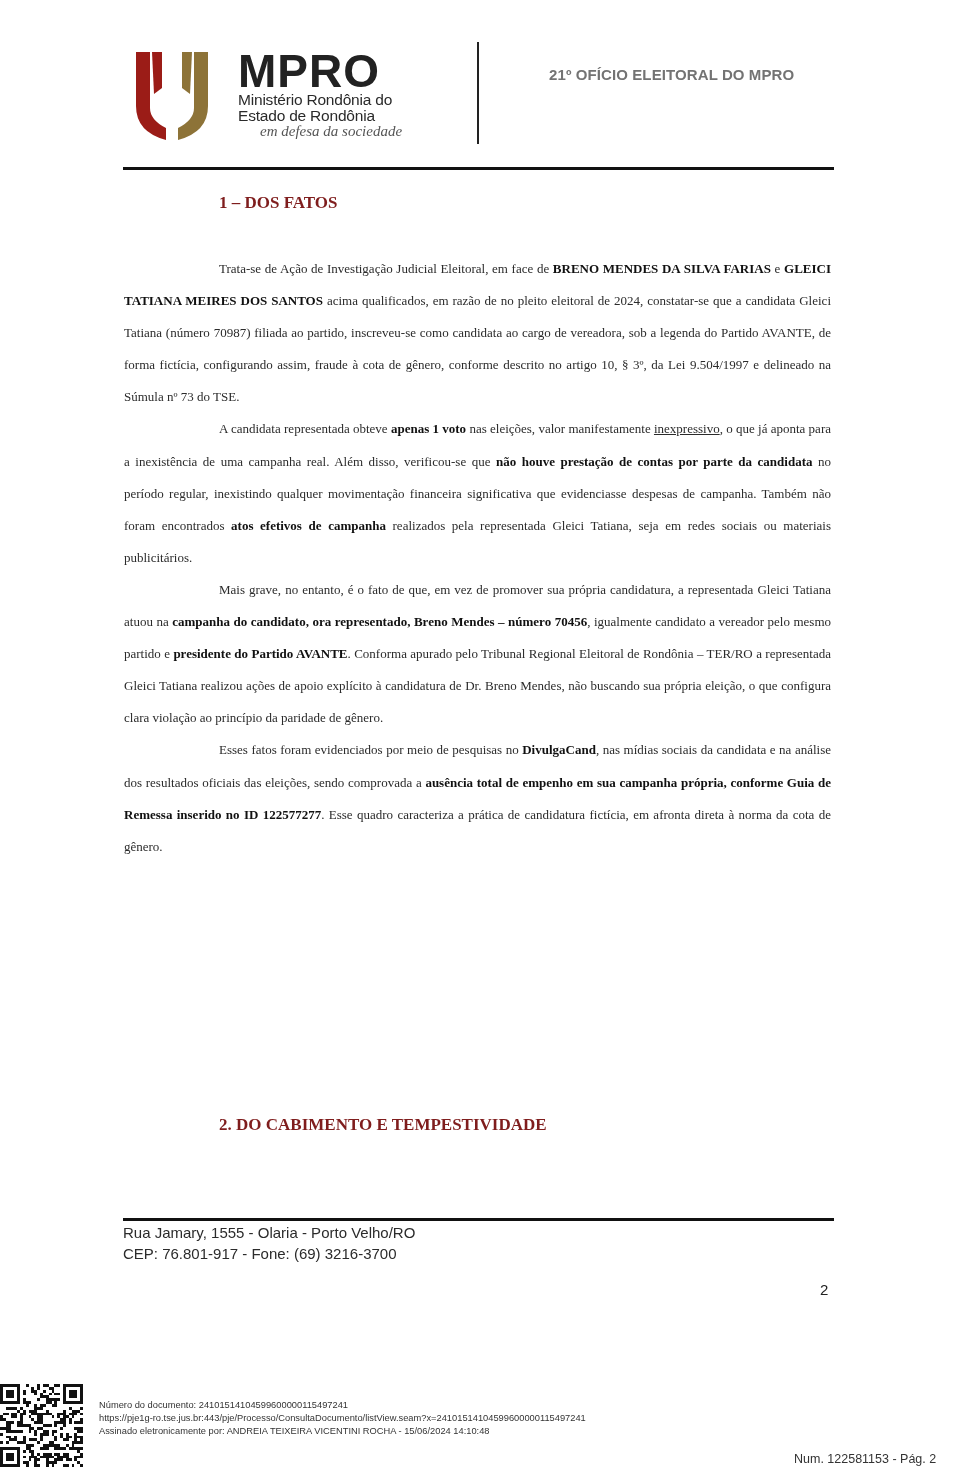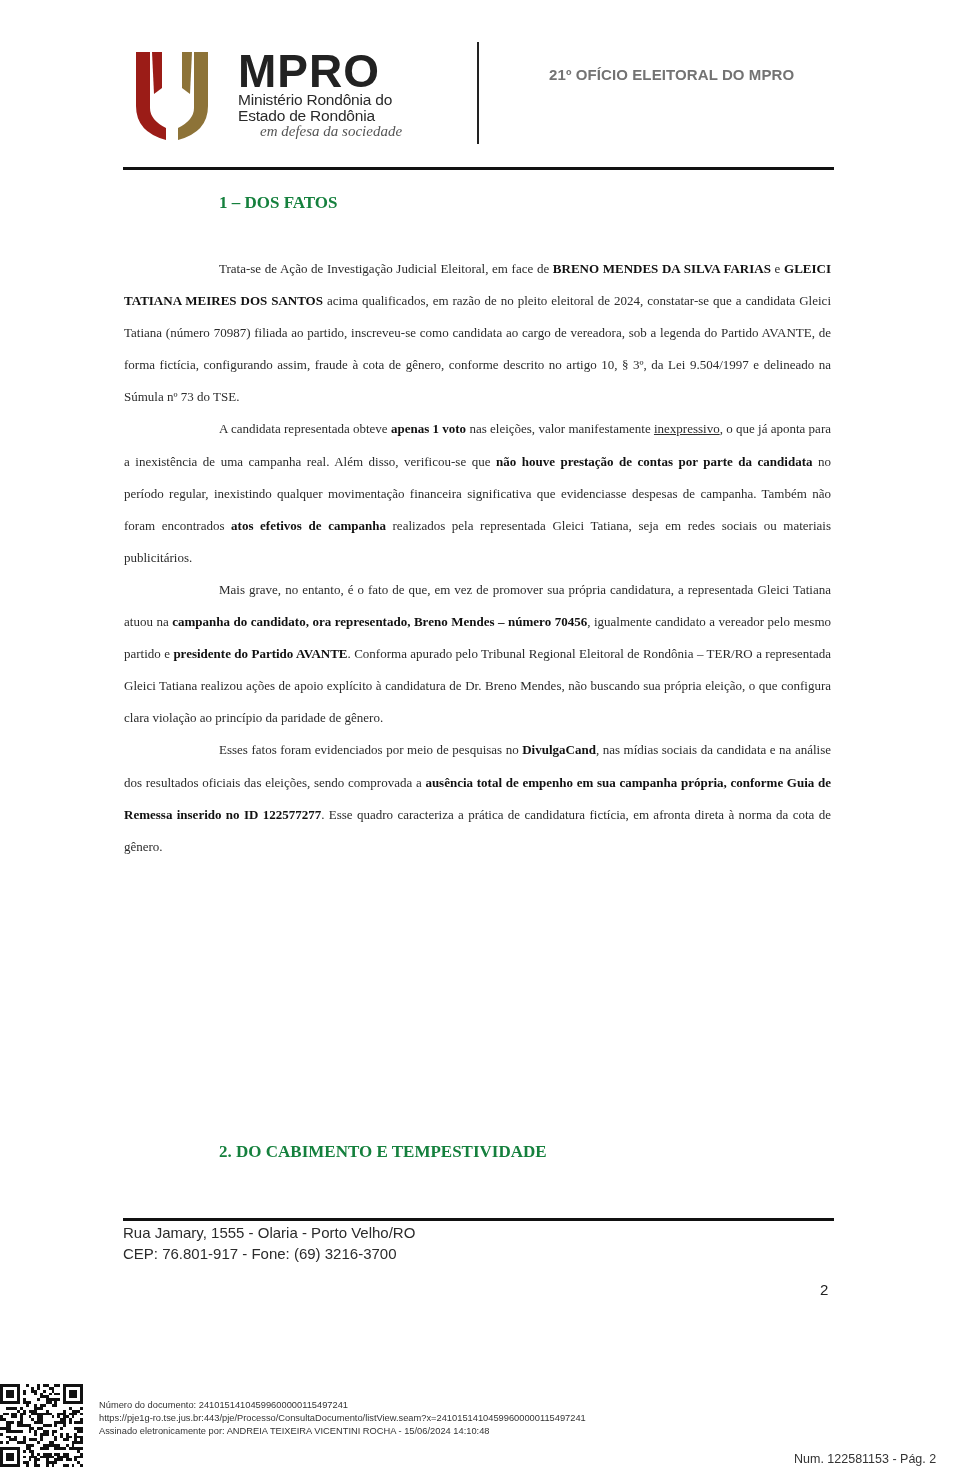--- a/index.html
+++ b/index.html
@@ -9,21 +9,21 @@
   .logo-mark { position:absolute; left:136px; top:48px; width:72px; height:92px; }
   .logo-text { position:absolute; left:238px; top:50px; }
   .logo-mpro { font-family:"Liberation Sans", sans-serif; font-weight:bold; font-size:46px; line-height:42px; color:#222; letter-spacing:1px; }
   .logo-sub { font-family:"Liberation Sans", sans-serif; font-size:15.5px; line-height:16px; color:#2a2a2a; letter-spacing:-0.2px; }
   .logo-tag { font-family:"Liberation Serif", serif; font-style:italic; font-size:15px; color:#555; margin-left:22px; line-height:14px; }
   .header-vline { position:absolute; left:477px; top:42px; width:2px; height:102px; background:#222; }
   .office-title { position:absolute; left:549px; top:66px; font-family:"Liberation Sans", sans-serif; font-weight:bold; font-size:15px; color:#737373; letter-spacing:0.1px; }
   .hrule-top { position:absolute; left:123px; top:167px; width:711px; height:3px; background:#111; }
 
   
-  .section-heading { position:absolute; left:219px; font-family:"Liberation Serif", serif; font-weight:bold; font-size:17px; color:#15803d; }
+  .section-heading { position:absolute; left:219px; font-family:"Liberation Serif", serif; font-weight:bold; font-size:17px; color:#7f1d1d; }
   .body-text { position:absolute; left:124px; width:707px; font-family:"Liberation Serif", serif; font-size:13px; line-height:32.1px; color:#2b2b2b; text-align:justify; }
   .body-text p { margin:0; text-indent:95px; }
   .body-text b { color:#111; }
   .body-text u { text-decoration:underline; }
 
   
   .hrule-bottom { position:absolute; left:123px; top:1218px; width:711px; height:3px; background:#111; }
   .address { position:absolute; left:123px; top:1222px; width:711px; text-align:left; font-family:"Liberation Sans", sans-serif; font-size:15px; line-height:21px; color:#2b2b2b; }
   .page-number { position:absolute; left:820px; top:1281px; font-family:"Liberation Sans", sans-serif; font-size:15px; color:#222; }
 
@@ -55,21 +55,21 @@
 
 <div class="section-heading" style="top:193px;">1 – DOS FATOS</div>
 
 <div class="body-text" id="sec0" style="top:253px;">
     <p><span>Trata-se de Ação de Investigação Judicial Eleitoral, em face de </span><b>BRENO MENDES DA SILVA FARIAS</b><span>  e </span><b>GLEICI TATIANA MEIRES DOS SANTOS</b><span> acima qualificados, em razão de no pleito eleitoral de 2024, constatar-se que a candidata Gleici Tatiana (número 70987) filiada ao partido, inscreveu-se como candidata ao cargo de vereadora, sob a legenda do Partido AVANTE, de forma fictícia, configurando assim, fraude à cota de gênero, conforme descrito no artigo 10, § 3º, da Lei 9.504/1997 e delineado na Súmula nº 73 do TSE.</span></p>
     <p><span>A candidata representada obteve </span><b>apenas 1 voto</b><span> nas eleições, valor manifestamente </span><u>inexpressivo</u><span>, o que já aponta para a inexistência de uma campanha real. Além disso, verificou-se que </span><b>não houve prestação de contas por parte da candidata</b><span> no período regular, inexistindo qualquer movimentação financeira significativa que evidenciasse despesas de campanha. Também não foram encontrados </span><b>atos efetivos de campanha</b><span> realizados pela representada Gleici Tatiana, seja em redes sociais ou materiais publicitários.</span></p>
     <p><span>Mais grave, no entanto, é o fato de que, em vez de promover sua própria candidatura, a representada Gleici Tatiana atuou na </span><b>campanha do candidato, ora representado, Breno Mendes – número 70456</b><span>, igualmente candidato a vereador pelo mesmo partido e </span><b>presidente do Partido AVANTE</b><span>. Conforma apurado pelo Tribunal Regional Eleitoral de Rondônia – TER/RO a representada Gleici Tatiana realizou ações de apoio explícito à candidatura de Dr. Breno Mendes, não buscando sua própria eleição, o que configura clara violação ao princípio da paridade de gênero.</span></p>
     <p><span>Esses fatos foram evidenciados por meio de pesquisas no </span><b>DivulgaCand</b><span>, nas mídias sociais da candidata e na análise dos resultados oficiais das eleições, sendo comprovada a </span><b>ausência total de empenho em sua campanha própria, conforme Guia de Remessa inserido no ID 122577277</b><span>. Esse quadro caracteriza a prática de candidatura fictícia, em afronta direta à norma da cota de gênero.</span></p>
   </div>
 
-<div class="section-heading" style="top:1142px;">2. DO CABIMENTO E TEMPESTIVIDADE</div>
+<div class="section-heading" style="top:1115px;">2. DO CABIMENTO E TEMPESTIVIDADE</div>
 
 <div class="hrule-bottom"></div>
 <div class="address">
   <div>Rua Jamary, 1555 - Olaria - Porto Velho/RO</div>
   <div>CEP: 76.801-917 - Fone: (69) 3216-3700</div>
 </div>
 <div class="page-number">2</div>
 
 <svg class="qr" viewBox="0 0 29 29" shape-rendering="crispEdges" id="qr">
     <rect x="0" y="0" width="29" height="29" fill="#fff"></rect>

